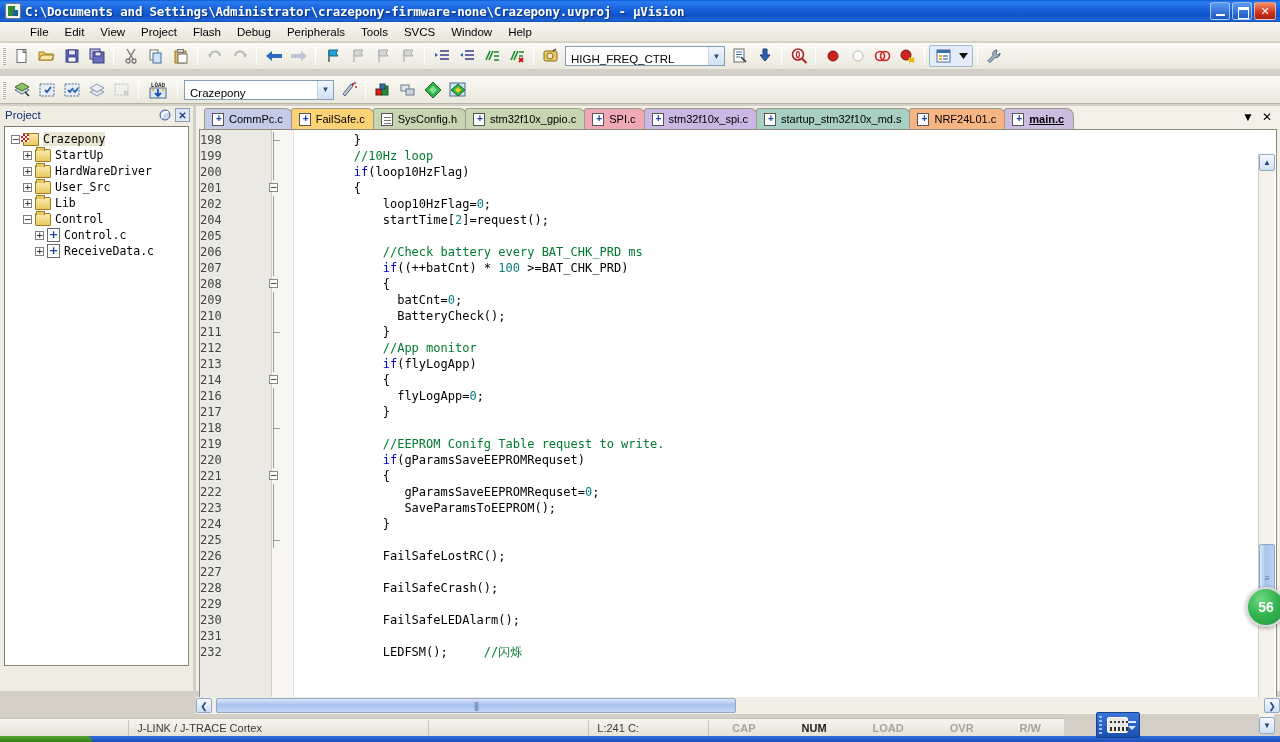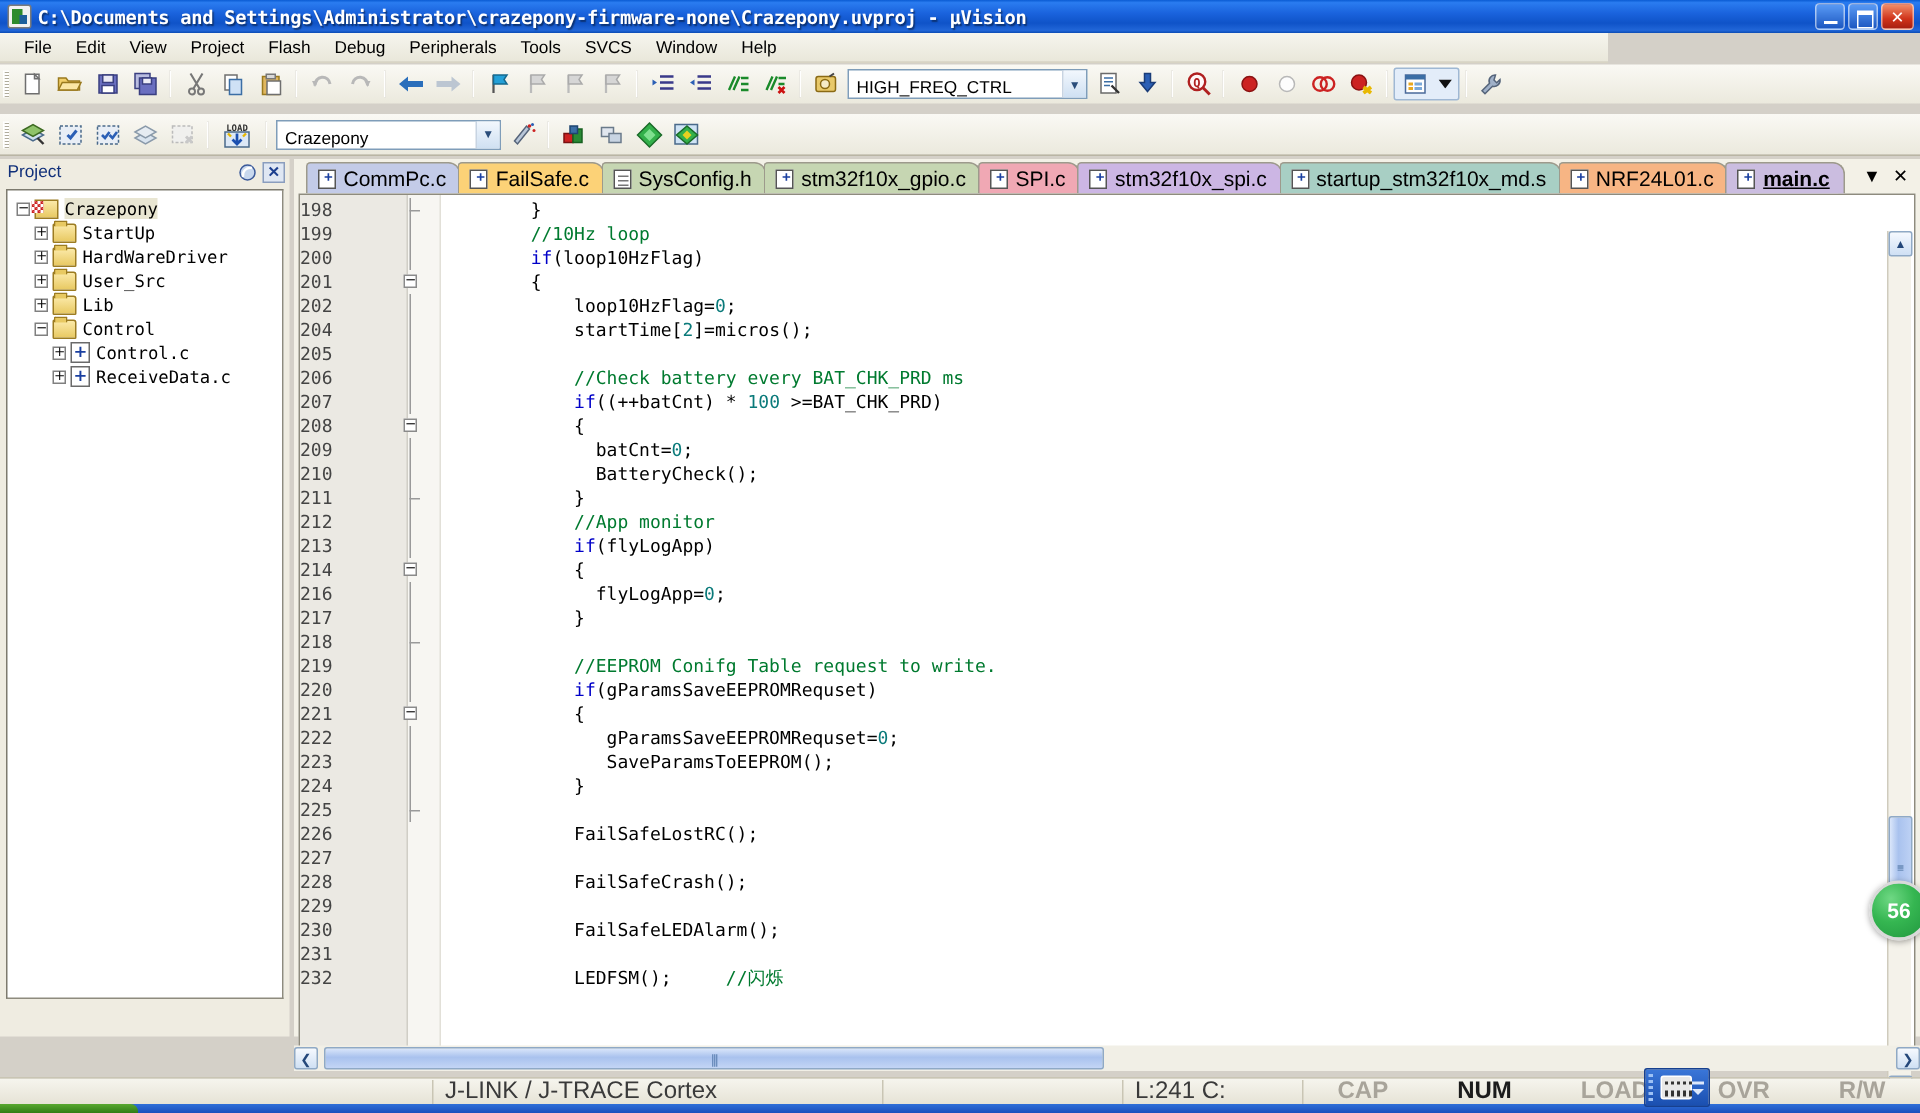--- a/index.html
+++ b/index.html
@@ -46,23 +46,23 @@
     font-family: "DejaVu Sans", sans-serif;
   }
   .tbtn.min { background: linear-gradient(to bottom,#5a9bf5,#1b56c0); }
   .tbtn.max { background: linear-gradient(to bottom,#5a9bf5,#1b56c0); }
   .tbtn.close { background: linear-gradient(to bottom,#f08e6a,#d0331a 60%,#a71f10); width: 22px; }
   .tbtn.min:after { content:""; position:absolute; bottom:3px; left:5px; width:9px; height:2px; background:#fff; }
   .tbtn.max:after { content:""; position:absolute; top:4px; left:5px; width:9px; height:8px; border:1.5px solid #fff; border-top-width:3px; }
 
   
   .menubar {
-    position: absolute; left: 0; top: 22px; width: 1072px; height: 20px;
+    position: absolute; left: 0; top: 22px; width: 1280px; height: 20px;
     background: linear-gradient(to bottom,#f6f5ee,#e9e7da);
-    display: flex; align-items: center; padding-left: 8px;
+    display: flex; align-items: center; padding-left: 22px;
     border-bottom: 1px solid #d8d4c4;
   }
   .menu-item {
     font-size: 11.5px; color: #000; padding: 2px 8px; cursor: default;
     white-space: nowrap;
   }
 
   
   .toolbar {
     position: absolute; left: 0; width: 1280px; height: 26px;
@@ -167,21 +167,21 @@
     position: absolute; left: 196px; top: 106px; width: 1084px; height: 585px;
     background: #f3f1e7;
   }
   .tabbar {
     position: absolute; left: 0; top: 0; width: 1084px; height: 23px;
     display: flex; align-items: flex-end; padding-left: 8px;
     background: #f3f1e7;
   }
   .ftab {
     height: 21px; display: flex; align-items: center; gap: 5px;
-    padding: 0 9px 0 7px; font-size: 14px; color: #000;
+    padding: 0 9px 0 7px; font-size: 11px; color: #000;
     border: 1px solid #9d9a8c; border-bottom: none;
     border-radius: 3px 8px 0 0; margin-right: -2px;
     white-space: nowrap; position: relative;
   }
   .ftab .fico {
     width: 12px; height: 13px; background: #fff; border: 1px solid #555;
     position: relative; flex: 0 0 auto;
   }
   .ftab .fico:after {
     content:"+"; position:absolute; left:0px; top:-2px; color:#1a3fa0;
@@ -278,24 +278,24 @@
     background: radial-gradient(circle at 35% 28%, #6fd884 0%, #35b651 45%, #20953e 100%);
     border: 2px solid #d9d9d9;
     box-shadow: 0 1px 4px rgba(0,0,0,0.35);
     display: flex; align-items: center; justify-content: center;
     color: #fff; font-size: 14px; font-weight: bold;
     font-family: "Liberation Sans", sans-serif;
   }
 
   
   .statusbar {
-    position: absolute; left: 0; top: 718px; width: 1280px; height: 18px;
+    position: absolute; left: 0; top: 718px; width: 1064px; height: 18px;
     background: linear-gradient(to bottom,#f6f5ee,#e6e3d6);
     border-top: 1px solid #c9c5b4;
-    display: flex; align-items: center; font-size: 16px; color: #3a3a3a;
+    display: flex; align-items: center; font-size: 11px; color: #3a3a3a;
   }
   .sb-cell { padding: 0 8px; border-right: 1px solid #c9c5b4; height: 16px;
              display: flex; align-items: center; white-space: nowrap; }
   .sb-cell.grow { flex: 1 1 auto; }
   .sb-ind { padding: 0 23px; color: #a8a49a; font-weight: bold; }
   .sb-ind.on { color: #1c1c1c; }
 
   
   .imebar {
     position: absolute; left: 1096px; top: 712px; width: 44px; height: 26px;
@@ -788,21 +788,21 @@
 
     <div class="code-wrap">
       <div class="gutter"></div>
       <div class="fold-col"></div>
       <div class="code-lines" id="code-lines">
           <div class="cline"><span class="ln">198</span><span class="fold"><span class="vline"></span><span class="hline"></span></span><span class="ctext"><span>        </span><span>}</span></span></div>
           <div class="cline"><span class="ln">199</span><span class="fold"><span class="vline"></span></span><span class="ctext"><span>        </span><span class="cm">//10Hz loop</span></span></div>
           <div class="cline"><span class="ln">200</span><span class="fold"><span class="vline"></span></span><span class="ctext"><span>        </span><span class="kw">if</span><span>(loop10HzFlag)</span></span></div>
           <div class="cline"><span class="ln">201</span><span class="fold"><span class="fbox">−</span></span><span class="ctext"><span>        </span><span>{</span></span></div>
           <div class="cline"><span class="ln">202</span><span class="fold"><span class="vline"></span></span><span class="ctext"><span>            </span><span>loop10HzFlag=</span><span class="num">0</span><span>;</span></span></div>
-          <div class="cline"><span class="ln">204</span><span class="fold"><span class="vline"></span></span><span class="ctext"><span>            </span><span>startTime[</span><span class="num">2</span><span>]=micros();</span></span></div>
+          <div class="cline"><span class="ln">204</span><span class="fold"><span class="vline"></span></span><span class="ctext"><span>            </span><span>startTime[</span><span class="num">2</span><span>]=request();</span></span></div>
           <div class="cline"><span class="ln">205</span><span class="fold"><span class="vline"></span></span><span class="ctext"></span></div>
           <div class="cline"><span class="ln">206</span><span class="fold"><span class="vline"></span></span><span class="ctext"><span>            </span><span class="cm">//Check battery every BAT_CHK_PRD ms</span></span></div>
           <div class="cline"><span class="ln">207</span><span class="fold"><span class="vline"></span></span><span class="ctext"><span>            </span><span class="kw">if</span><span>((++batCnt) * </span><span class="num">100</span><span> &gt;=BAT_CHK_PRD)</span></span></div>
           <div class="cline"><span class="ln">208</span><span class="fold"><span class="fbox">−</span></span><span class="ctext"><span>            </span><span>{</span></span></div>
           <div class="cline"><span class="ln">209</span><span class="fold"><span class="vline"></span></span><span class="ctext"><span>              </span><span>batCnt=</span><span class="num">0</span><span>;</span></span></div>
           <div class="cline"><span class="ln">210</span><span class="fold"><span class="vline"></span></span><span class="ctext"><span>              </span><span>BatteryCheck();</span></span></div>
           <div class="cline"><span class="ln">211</span><span class="fold"><span class="vline"></span><span class="hline"></span></span><span class="ctext"><span>            </span><span>}</span></span></div>
           <div class="cline"><span class="ln">212</span><span class="fold"><span class="vline"></span></span><span class="ctext"><span>            </span><span class="cm">//App monitor</span></span></div>
           <div class="cline"><span class="ln">213</span><span class="fold"><span class="vline"></span></span><span class="ctext"><span>            </span><span class="kw">if</span><span>(flyLogApp)</span></span></div>
           <div class="cline"><span class="ln">214</span><span class="fold"><span class="fbox">−</span></span><span class="ctext"><span>            </span><span>{</span></span></div>

